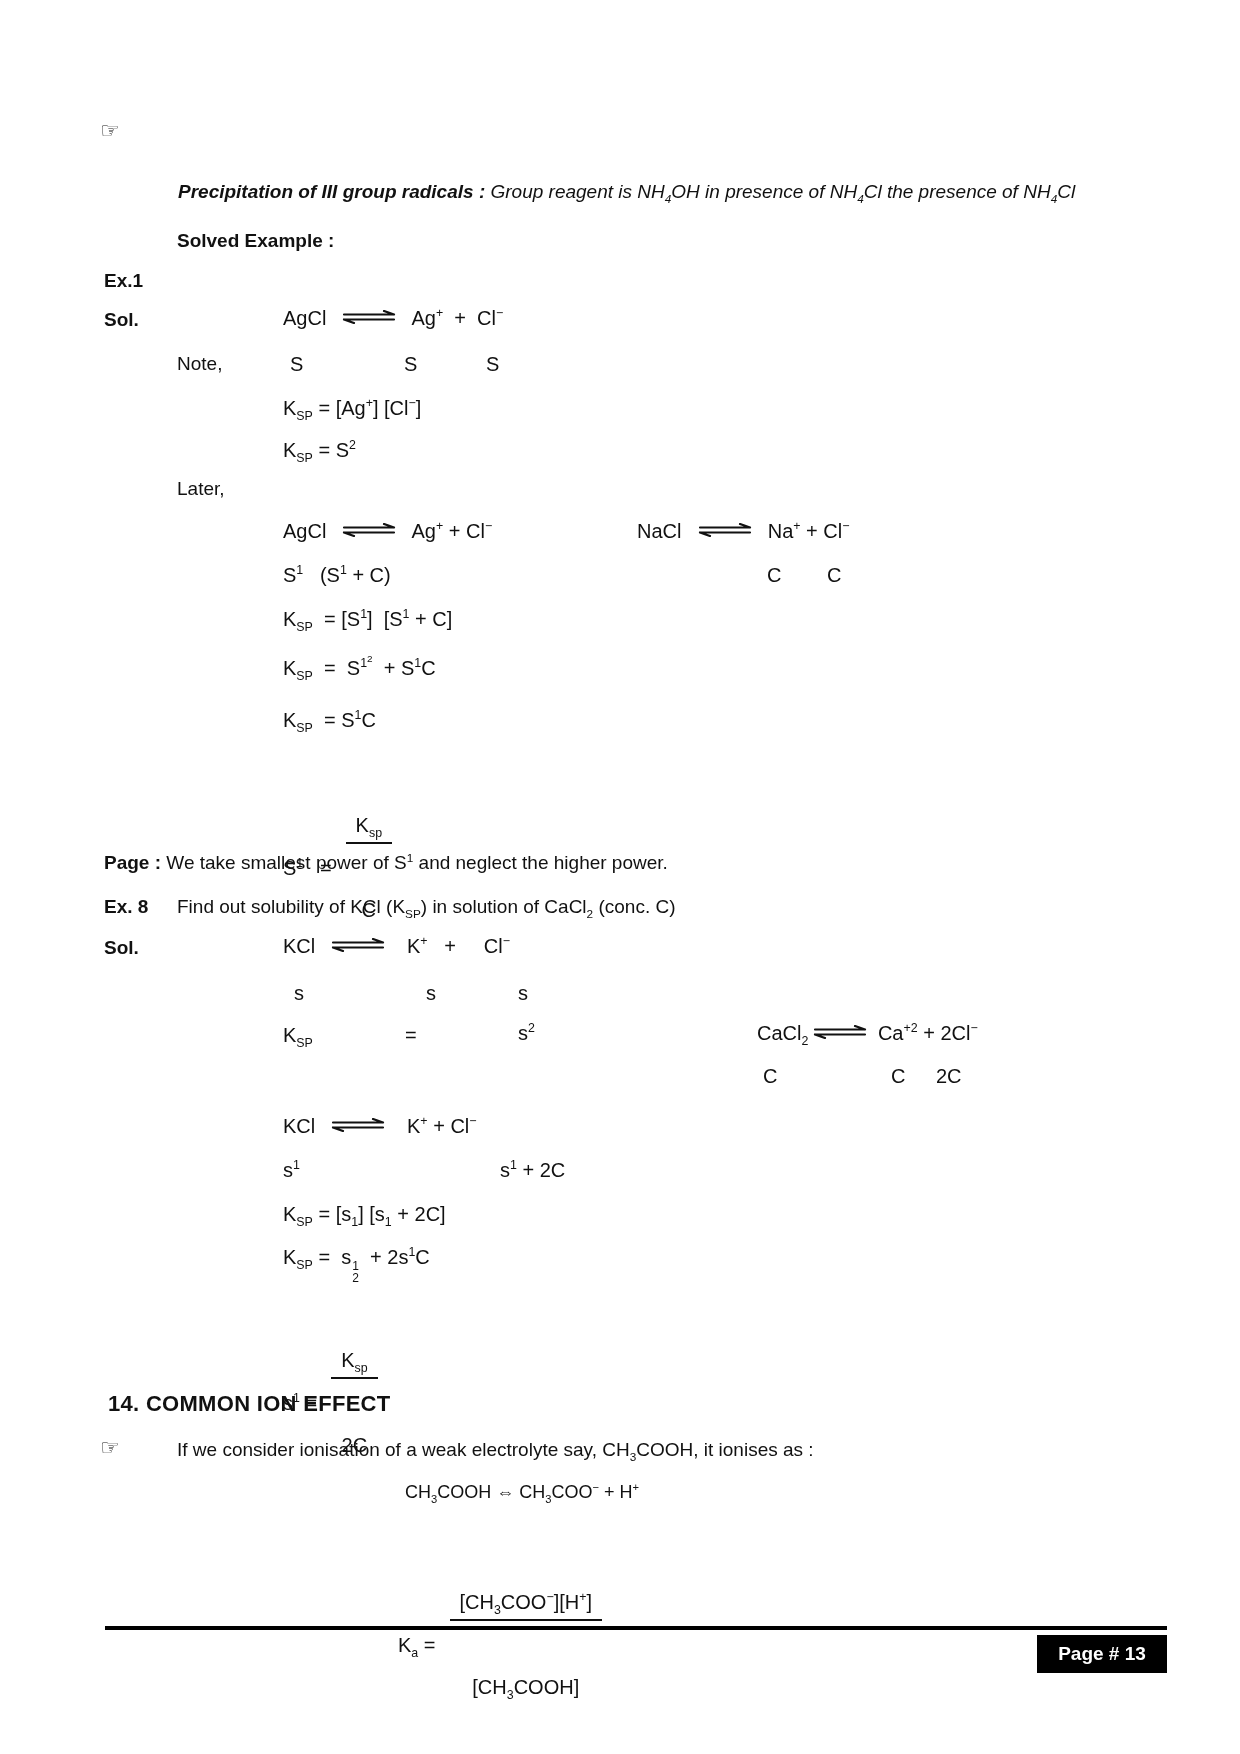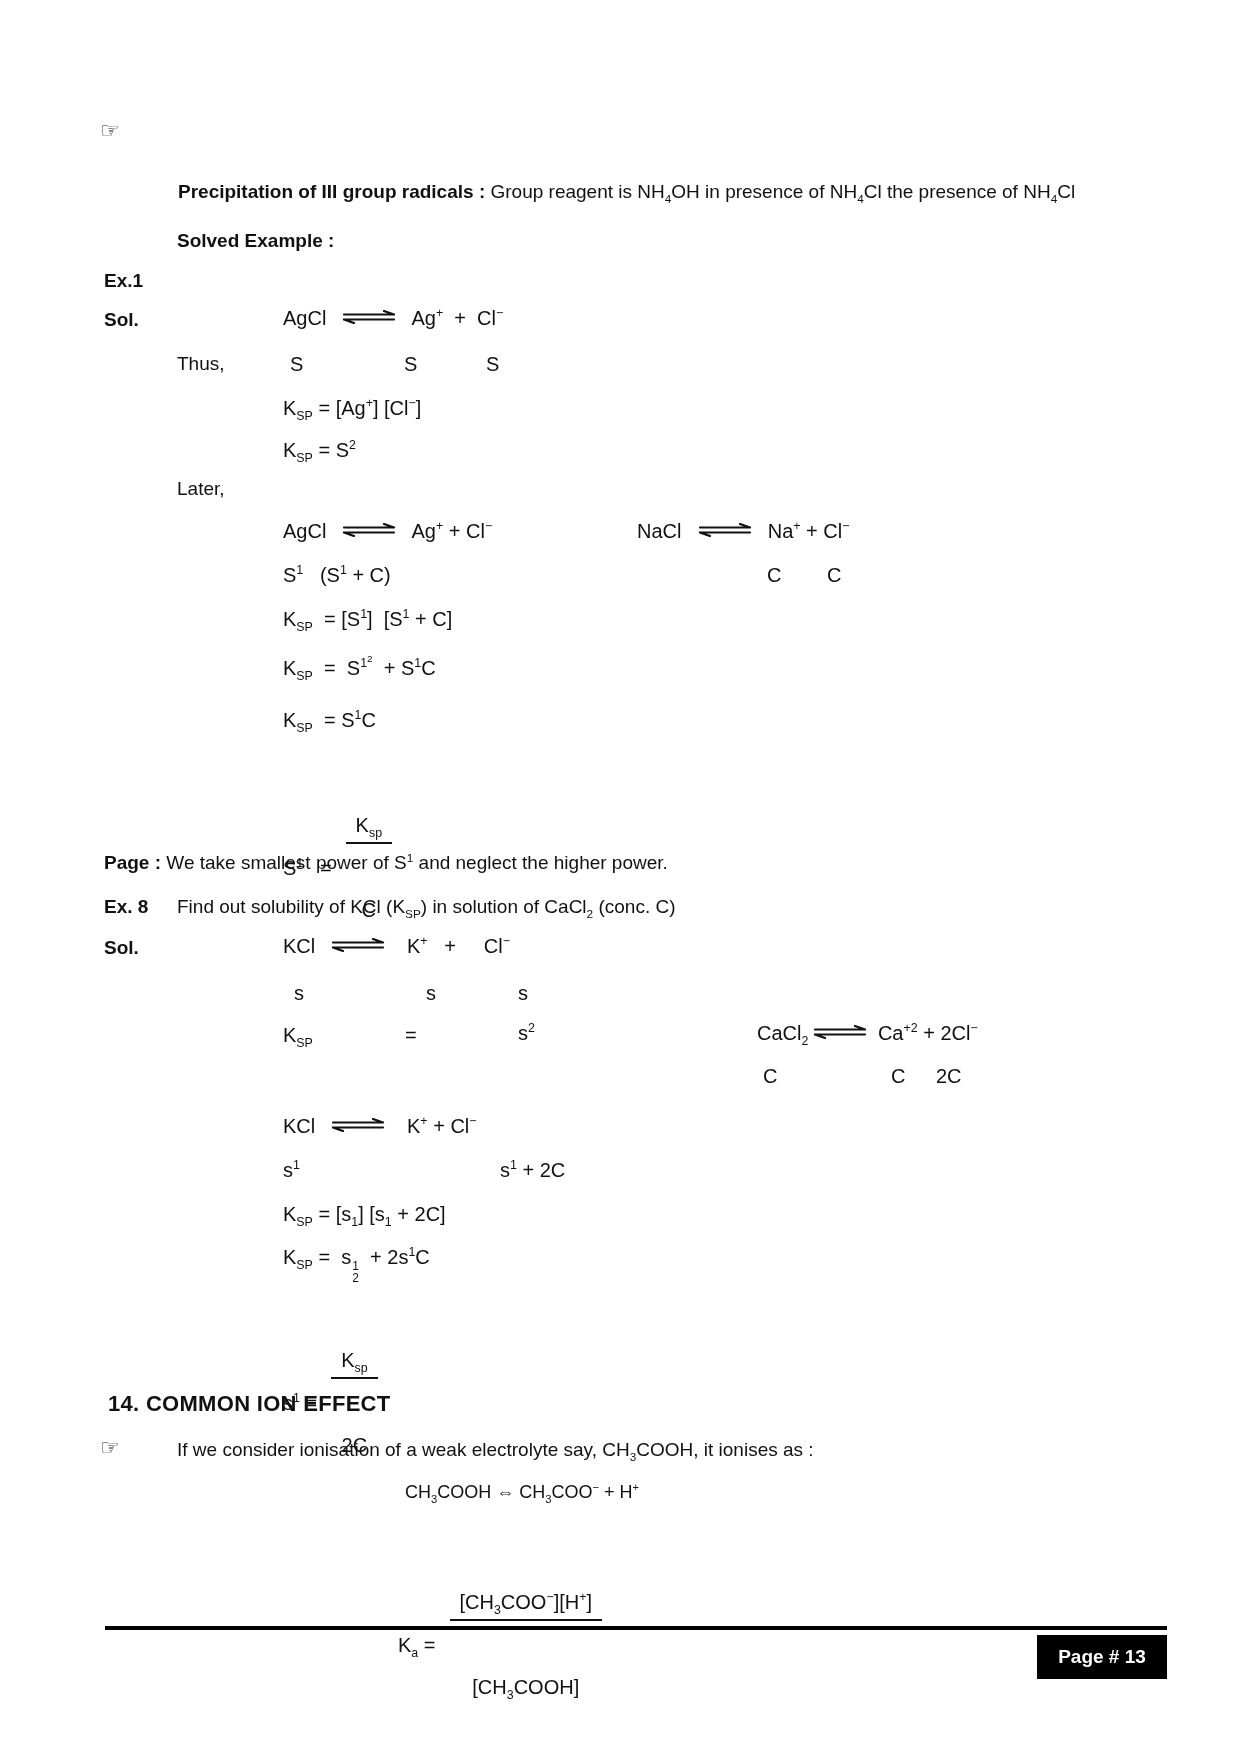--- a/index.html
+++ b/index.html
@@ -8,21 +8,21 @@
     font-family:"Liberation Sans","DejaVu Sans",sans-serif;color:#111;
     overflow:hidden;margin:0 auto;
   }
   .row{position:absolute;white-space:pre;font-size:19px;line-height:1.25;}
   .eqrow{font-size:20px;}
   .bold{font-weight:bold;}
   b{font-weight:bold;}
   sup,sub{font-size:62%;line-height:0;}
   sup sup{font-size:80%;}
   .hand{font-size:22px;line-height:1;}
-  .para-line{white-space:pre;}
+  .para-line{white-space:pre;font-style:italic;}
   .para{line-height:28px;font-size:19px;}
   .stack{display:inline-flex;flex-direction:column;align-items:flex-start;
          font-size:12px;line-height:1.02;vertical-align:-6px;margin-left:1px;}
   .eq-arrow{display:inline-block;vertical-align:1px;margin:0 4px;}
   .eq-arrow svg{display:block;}
   .frac-row{display:flex;align-items:center;}
   .frac{display:inline-block;text-align:center;margin-left:14px;}
   .frac .num{border-bottom:2px solid #111;padding:0 10px 4px;}
   .frac .den{padding-top:4px;}
   .heading14{font-size:22px;font-weight:bold;letter-spacing:.3px;}
@@ -42,21 +42,21 @@
 
   <div class="row bold" style="left:177px;top:229px">Solved Example :</div>
 
   <div class="row bold" style="left:104px;top:269px">Ex.1</div>
 
   <div class="row bold" style="left:104px;top:308px">Sol.</div>
   <div class="row eqrow" style="left:283px;top:306px">AgCl  <span class="eq-arrow"><svg width="56" height="14" viewBox="0 0 56 14">
           <path d="M3 4.5 H53 M53 4.5 L43 1 M3 9.5 H53 M3 9.5 L13 13" fill="none" stroke="#111" stroke-width="2.2" stroke-linecap="round"></path>
         </svg></span>  Ag<sup>+</sup>  +  Cl<sup>−</sup></div>
 
-  <div class="row" style="left:177px;top:352px">Thus,</div>
+  <div class="row" style="left:177px;top:352px">Note,</div>
   <div class="row eqrow" style="left:290px;top:352px">S</div>
   <div class="row eqrow" style="left:404px;top:352px">S</div>
   <div class="row eqrow" style="left:486px;top:352px">S</div>
 
   <div class="row eqrow" style="left:283px;top:396px">K<sub>SP</sub> = [Ag<sup>+</sup>] [Cl<sup>−</sup>]</div>
   <div class="row eqrow" style="left:283px;top:438px">K<sub>SP</sub> = S<sup>2</sup></div>
 
   <div class="row" style="left:177px;top:477px">Later,</div>
 
   <div class="row eqrow" style="left:283px;top:519px">AgCl  <span class="eq-arrow"><svg width="56" height="14" viewBox="0 0 56 14">
@@ -134,17 +134,17 @@
 
   <div class="row eqrow frac-row" style="left:398px;top:1540px">
     <span>K<sub>a</sub> =</span>
     <span class="frac">
       <span class="num" style="display:block">[CH<sub>3</sub>COO<sup>−</sup>][H<sup>+</sup>]</span>
       <span class="den" style="display:block">[CH<sub>3</sub>COOH]</span>
     </span>
   </div>
 
   <div class="rule" style="left:105px;top:1626px;width:1062px;height:4px"></div>
-  <div class="pagebox" style="left:1037px;top:1635px;width:130px;height:44px">
+  <div class="pagebox" style="left:1037px;top:1635px;width:130px;height:38px">
     <span>Page # 13</span>
   </div>
 
 </div>
 
 </body></html>

